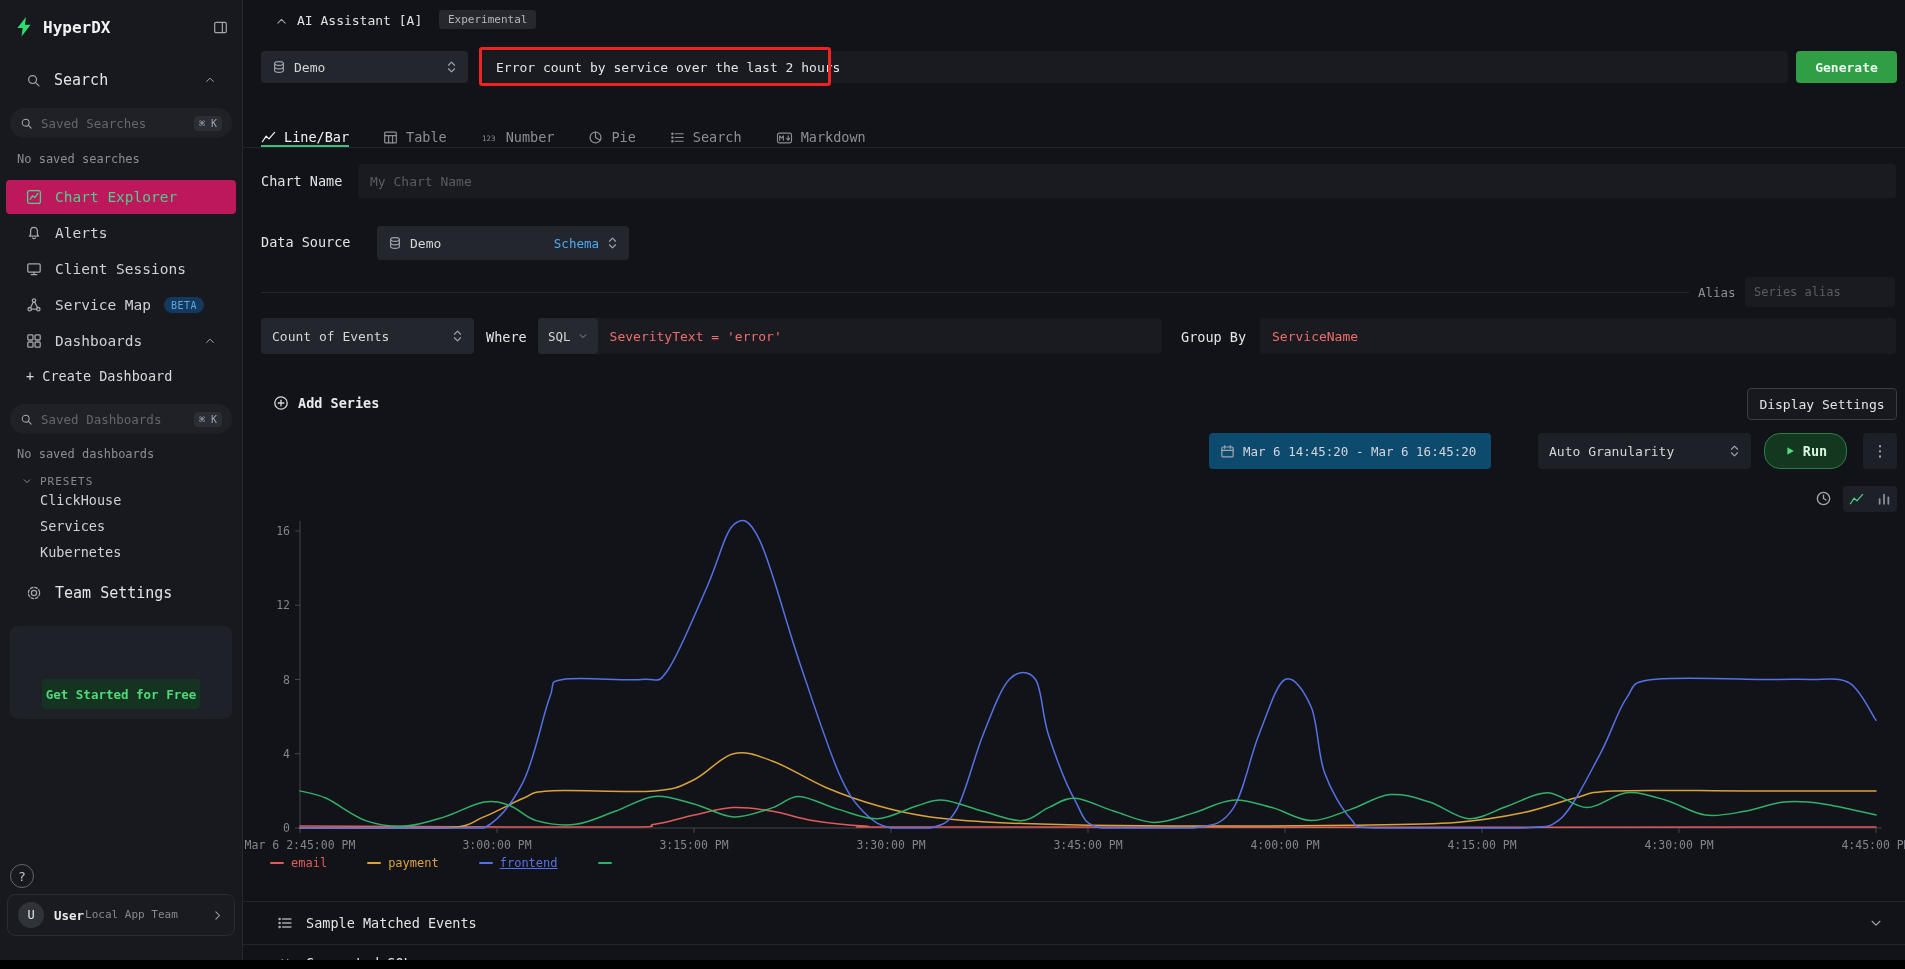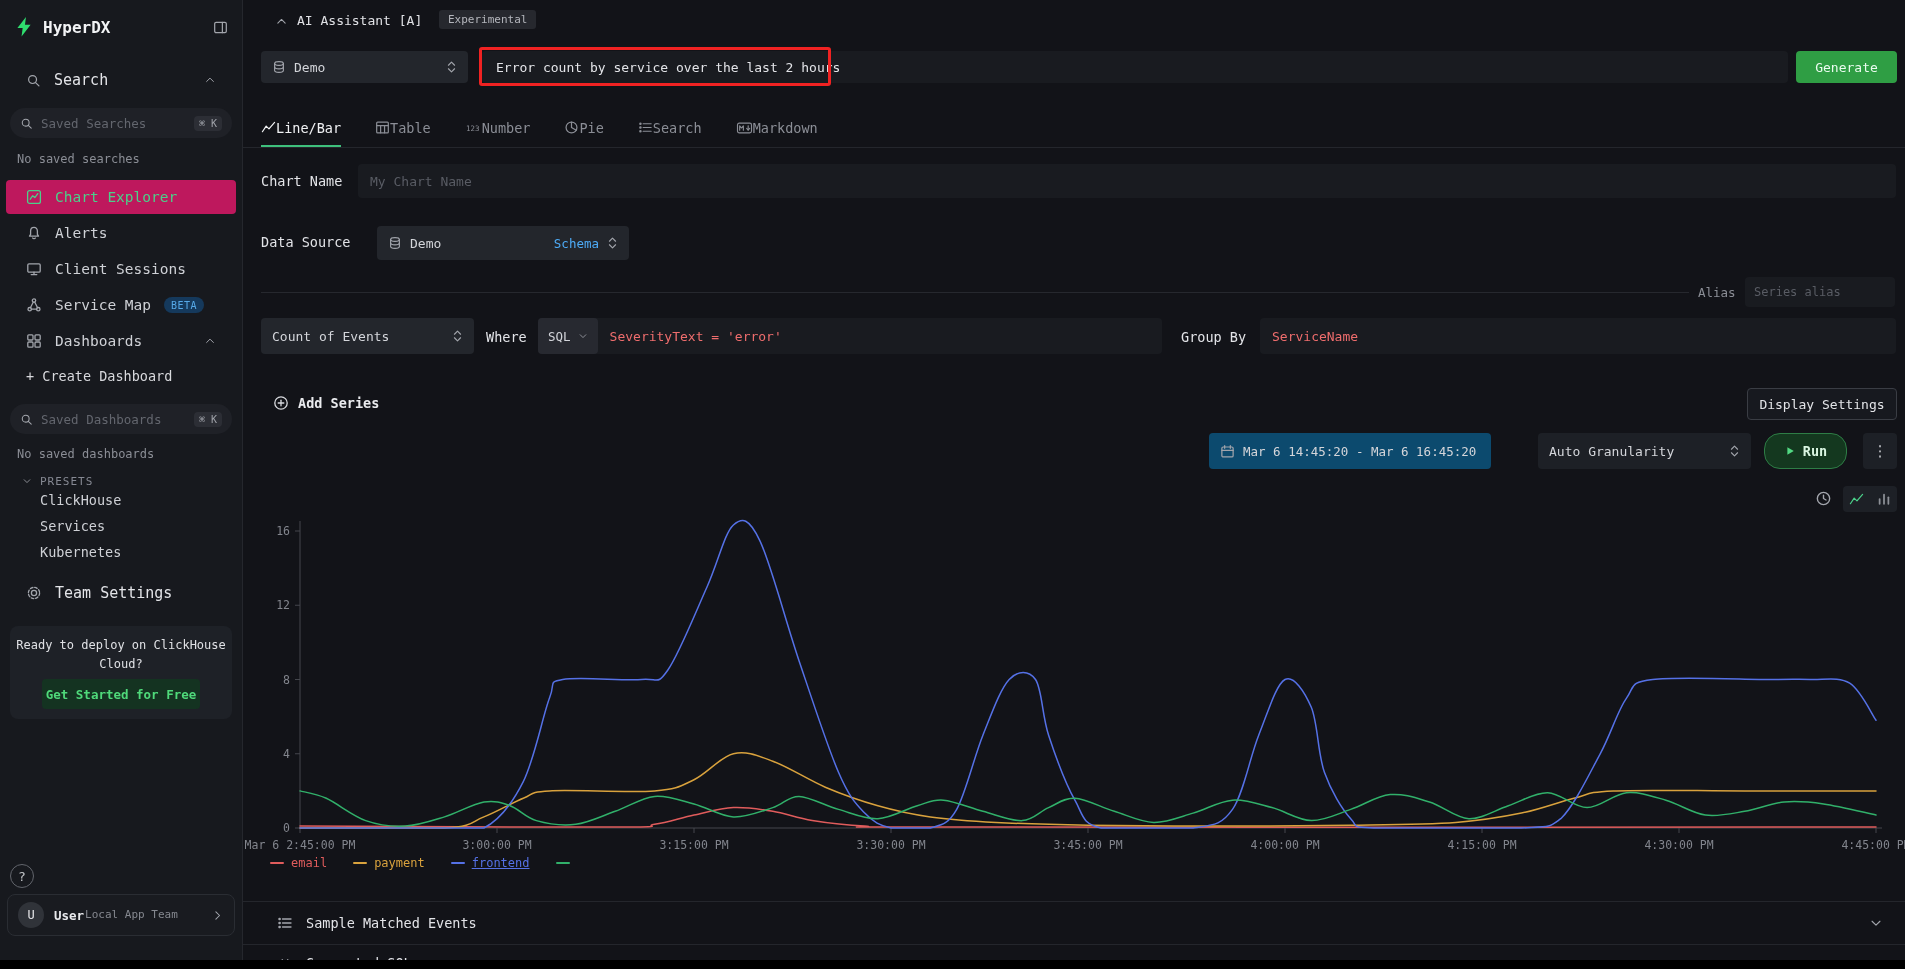--- a/index.html
+++ b/index.html
@@ -32,25 +32,25 @@
   .avatar{width:26px;height:26px;border-radius:50%;background:#303339;color:#e6e7ea;font-size:12px;display:flex;align-items:center;justify-content:center;flex:0 0 auto}
 
   
   .main{position:absolute;left:243px;top:0;width:1662px;height:969px;background:#121318;overflow:hidden}
   .dd{display:flex;align-items:center;gap:8px;background:#23262c;border-radius:4px;padding:0 11px;color:#d3d5da;font-size:13px;cursor:pointer}
   .inp{display:flex;align-items:center;background:#191b20;border-radius:4px;padding:0 12px;color:#e3e4e8;font-size:13px}
   .inp input{background:transparent;border:none;outline:none;color:#e3e4e8;font:inherit;width:100%}
   .inp input::placeholder{color:#595c64}
   .lbl{color:#e3e4e8;font-size:13.5px;white-space:nowrap}
   .tabbar{position:absolute;left:0;right:0;top:110px;height:38px;border-bottom:1px solid #24262c;display:flex;align-items:stretch;gap:34px;padding-left:18px}
-  .tab{display:flex;align-items:center;color:#8b8e96;font-size:13.5px;border-bottom:2px solid transparent;cursor:pointer}
+  .tab{display:flex;align-items:flex-end;gap:8px;color:#8b8e96;font-size:13.5px;border-bottom:2px solid transparent;cursor:pointer}
   .tab .ic{stroke:currentColor}
   .tab.active{color:#f1f2f4;border-bottom-color:#3ec07c}
   .exp-badge{background:#26282e;color:#b4b6bc;font-size:11px;border-radius:3px;padding:3px 9px}
-  .btn-green{background:#2f9e44;color:#eafbef;font-weight:normal;border-radius:4px;display:flex;align-items:center;justify-content:center;font-size:13px;cursor:pointer}
+  .btn-green{background:#2f9e44;color:#eafbef;font-weight:bold;border-radius:4px;display:flex;align-items:center;justify-content:center;font-size:13px;cursor:pointer}
   .btn-run{background:#14381f;border:1px solid #2e7d46;color:#d9f5e1;font-weight:bold;border-radius:16px;display:flex;align-items:center;justify-content:center;gap:7px;font-size:13.5px;cursor:pointer}
   .btn-outline{background:#17191f;border:1px solid #3a3d44;border-radius:4px;color:#e3e4e8;display:flex;align-items:center;justify-content:center;font-size:13px;cursor:pointer}
   .red-box{border:3px solid #f02222;border-radius:3px;background:transparent;pointer-events:none;z-index:10}
   .sql-seg{height:100%;background:#272930;border-radius:4px;padding:0 10px;display:flex;align-items:center;gap:7px;font-size:12.5px;color:#d3d5da;cursor:pointer;flex:0 0 auto}
   .sqltext{color:#ef6d6d;font-size:13px;padding-left:12px;white-space:nowrap}
   .section-row{position:absolute;left:0;right:0;display:flex;align-items:center;gap:13px;padding:0 22px 0 34px;color:#e3e4e8;font-size:13.5px;cursor:pointer}
   .lg-item{display:flex;align-items:center;gap:7px;cursor:pointer}
   .lg-dash{width:14px;height:2px;border-radius:1px}
   .lg-lab{font-size:12px}
   .mode-group{position:absolute;left:1600px;top:486px;width:54px;height:26px;background:#1d2026;border-radius:4px;display:flex}
@@ -200,21 +200,20 @@
     <span>
       <svg class="ic" width="16" height="16" viewBox="0 0 16 16">
           <circle cx="8" cy="8" r="2.6"></circle>
           <circle cx="8" cy="8" r="5.6" stroke-dasharray="2.6 1.8"></circle>
         </svg>
     </span>
     <span class="lbl" style="font-size:15px">Team Settings</span>
   </div>
 
   <div class="promo">
-    <div class="promo-text">Ready to deploy on ClickHouse Cloud?</div>
     <div class="promo-cta">Get Started for Free</div>
   </div>
 
   <div class="help-circle">?</div>
 
   <div class="user-box">
     <div class="avatar">U</div>
     <div style="display:flex;flex-direction:row;gap:1px">
       <span style="font-size:12.5px;font-weight:bold;color:#e8e9ec">User</span>
       <span style="font-size:11px;color:#85888f">Local App Team</span>
@@ -476,21 +475,21 @@
       <line x1="1436" y1="313" x2="1436" y2="318" stroke="#44464c" stroke-width="1"></line>
       <text x="1436" y="334" text-anchor="middle" fill="#82858d" font-size="11.5" font-family="DejaVu Sans Mono, monospace">4:30:00 PM</text>
       <line x1="1633" y1="313" x2="1633" y2="318" stroke="#44464c" stroke-width="1"></line>
       <text x="1633" y="334" text-anchor="middle" fill="#82858d" font-size="11.5" font-family="DejaVu Sans Mono, monospace">4:45:00 PM</text>
       <path d="M57.0 311.1C109.5 311.3 313.1 312.4 372.2 312.1C431.3 311.8 398.5 311.3 411.6 309.3C424.7 307.3 437.9 302.8 451.0 300.0C464.1 297.2 477.3 293.2 490.4 292.6C503.5 292.0 516.7 294.1 529.8 296.3C542.9 298.5 553.9 303.1 569.2 305.6C584.5 308.1 597.7 310.1 621.7 311.1C645.8 312.2 545.1 311.9 713.7 312.1C882.2 312.2 1479.8 312.1 1633.0 312.1" fill="none" stroke="#e05c5c" stroke-width="1.5" stroke-linejoin="round" stroke-linecap="round"></path>
       <path d="M57.0 313.0C81.1 313.0 170.8 313.0 201.5 313.0C232.1 311.1 227.7 306.8 240.9 301.9C254.0 296.9 269.3 287.6 280.3 283.3C291.2 279.0 284.6 277.1 306.5 275.9C328.4 274.6 387.5 277.7 411.6 275.9C435.7 274.0 437.9 270.9 451.0 264.7C464.1 258.6 477.3 241.8 490.4 238.8C503.5 235.7 514.5 240.6 529.8 246.2C545.1 251.7 564.8 264.7 582.3 272.2C599.8 279.6 617.4 285.8 634.9 290.7C652.4 295.7 667.7 299.1 687.4 301.9C707.1 304.6 726.8 306.0 753.1 307.4C779.3 308.8 807.8 309.6 845.0 310.2C882.2 310.8 932.6 311.1 976.3 311.1C1020.1 311.1 1068.3 310.8 1107.7 310.2C1147.1 309.6 1184.3 309.4 1212.7 307.4C1241.2 305.4 1258.7 302.2 1278.4 298.1C1298.1 294.1 1315.6 287.0 1330.9 283.3C1346.3 279.6 1341.9 277.1 1370.3 275.9C1398.8 274.6 1457.9 275.9 1501.7 275.9C1545.4 275.9 1611.1 275.9 1633.0 275.9" fill="none" stroke="#d9a23d" stroke-width="1.5" stroke-linejoin="round" stroke-linecap="round"></path>
       <path d="M57.0 313.0C78.9 313.0 157.7 313.0 188.3 313.0C219.0 313.0 225.5 313.0 240.9 313.0C256.2 305.3 269.3 288.3 280.3 266.6C291.2 244.9 300.0 200.1 306.5 183.1C313.1 166.0 304.3 167.6 319.7 164.5C335.0 161.4 381.0 166.0 398.5 164.5C416.0 163.0 413.8 170.7 424.7 155.2C435.7 139.8 453.2 95.9 464.1 71.7C475.1 47.5 481.6 17.7 490.4 10.0C499.2 2.3 505.7 2.6 516.7 25.3C527.6 47.9 542.9 107.3 556.1 145.9C569.2 184.6 584.5 231.9 595.5 257.3C606.4 282.7 613.0 288.9 621.7 298.1C630.5 307.4 637.1 310.5 648.0 313.0C658.9 313.0 676.5 313.0 687.4 313.0C698.3 309.9 704.9 309.9 713.7 294.4C722.4 279.0 731.2 241.8 739.9 220.2C748.7 198.5 757.4 173.8 766.2 164.5C775.0 155.2 785.9 155.2 792.5 164.5C799.0 173.8 799.0 200.1 805.6 220.2C812.2 240.3 823.1 269.7 831.9 285.2C840.6 300.6 838.4 308.4 858.1 313.0C877.8 313.0 928.2 313.0 950.1 313.0C972.0 309.9 978.5 309.9 989.5 294.4C1000.4 279.0 1007.0 241.8 1015.7 220.2C1024.5 198.5 1033.2 169.1 1042.0 164.5C1050.8 159.9 1061.7 176.9 1068.3 192.3C1074.8 207.8 1074.8 238.8 1081.4 257.3C1088.0 275.9 1098.9 294.4 1107.7 303.7C1116.4 313.0 1105.5 311.5 1133.9 313.0C1162.4 313.0 1247.8 313.0 1278.4 313.0C1309.0 311.5 1304.7 313.0 1317.8 303.7C1330.9 291.3 1346.3 258.9 1357.2 238.8C1368.1 218.6 1374.7 195.4 1383.5 183.1C1392.2 170.7 1385.7 167.6 1409.7 164.5C1433.8 161.4 1501.7 164.5 1527.9 164.5C1554.2 164.5 1554.2 163.9 1567.3 164.5C1580.5 165.1 1595.8 161.4 1606.7 168.2C1617.7 175.0 1628.6 199.2 1633.0 205.3" fill="none" stroke="#5571e6" stroke-width="1.5" stroke-linejoin="round" stroke-linecap="round"></path>
       <path d="M57.0 275.9C61.4 277.1 72.3 278.4 83.3 283.3C94.2 288.3 109.5 300.9 122.7 305.6C135.8 310.2 148.9 311.8 162.1 311.1C175.2 310.5 188.3 305.9 201.5 301.9C214.6 297.8 229.9 288.9 240.9 287.0C251.8 285.2 258.4 287.6 267.1 290.7C275.9 293.8 282.5 302.5 293.4 305.6C304.3 308.7 319.7 310.8 332.8 309.3C345.9 307.7 359.1 300.9 372.2 296.3C385.3 291.7 398.5 282.7 411.6 281.4C424.7 280.2 437.9 285.5 451.0 288.9C464.1 292.3 477.3 301.2 490.4 301.9C503.5 302.5 518.9 296.0 529.8 292.6C540.7 289.2 545.1 281.1 556.1 281.4C567.0 281.8 582.3 290.7 595.5 294.4C608.6 298.1 621.7 304.3 634.9 303.7C648.0 303.1 663.3 293.8 674.3 290.7C685.2 287.6 689.6 284.2 700.5 285.2C711.5 286.1 726.8 292.9 739.9 296.3C753.1 299.7 768.4 306.2 779.3 305.6C790.3 305.0 796.8 296.3 805.6 292.6C814.4 288.9 820.9 282.7 831.9 283.3C842.8 283.9 858.1 292.3 871.3 296.3C884.4 300.3 897.5 307.1 910.7 307.4C923.8 307.7 936.9 301.9 950.1 298.1C963.2 294.4 976.3 286.1 989.5 285.2C1002.6 284.2 1015.7 289.2 1028.9 292.6C1042.0 296.0 1055.1 305.3 1068.3 305.6C1081.4 305.9 1094.5 298.8 1107.7 294.4C1120.8 290.1 1133.9 280.8 1147.1 279.6C1160.2 278.3 1173.3 283.0 1186.5 287.0C1199.6 291.0 1212.7 303.1 1225.9 303.7C1239.0 304.3 1252.1 295.1 1265.3 290.7C1278.4 286.4 1291.5 277.4 1304.7 277.7C1317.8 278.0 1330.9 292.6 1344.1 292.6C1357.2 292.6 1370.3 279.0 1383.5 277.7C1396.6 276.5 1409.7 281.4 1422.9 285.2C1436.0 288.9 1449.1 298.2 1462.3 300.0C1475.4 301.9 1488.5 298.5 1501.7 296.3C1514.8 294.1 1527.9 288.3 1541.1 287.0C1554.2 285.8 1565.1 286.7 1580.5 288.9C1595.8 291.0 1624.2 298.2 1633.0 300.0" fill="none" stroke="#31b06a" stroke-width="1.5" stroke-linejoin="round" stroke-linecap="round"></path>
     </svg>
 
-  <div id="chart-legend" class="abs" style="left:27px;top:856px;display:flex;gap:26px;align-items:center">
+  <div id="chart-legend" class="abs" style="left:27px;top:856px;display:flex;gap:40px;align-items:center">
       <div class="lg-item">
         <span class="lg-dash" style="background: rgb(224, 92, 92);"></span>
         <span class="lg-lab" style="color: rgb(224, 92, 92);">email</span>
       </div>
       <div class="lg-item">
         <span class="lg-dash" style="background: rgb(217, 162, 61);"></span>
         <span class="lg-lab" style="color: rgb(217, 162, 61);">payment</span>
       </div>
       <div class="lg-item">
         <span class="lg-dash" style="background: rgb(85, 113, 230);"></span>

